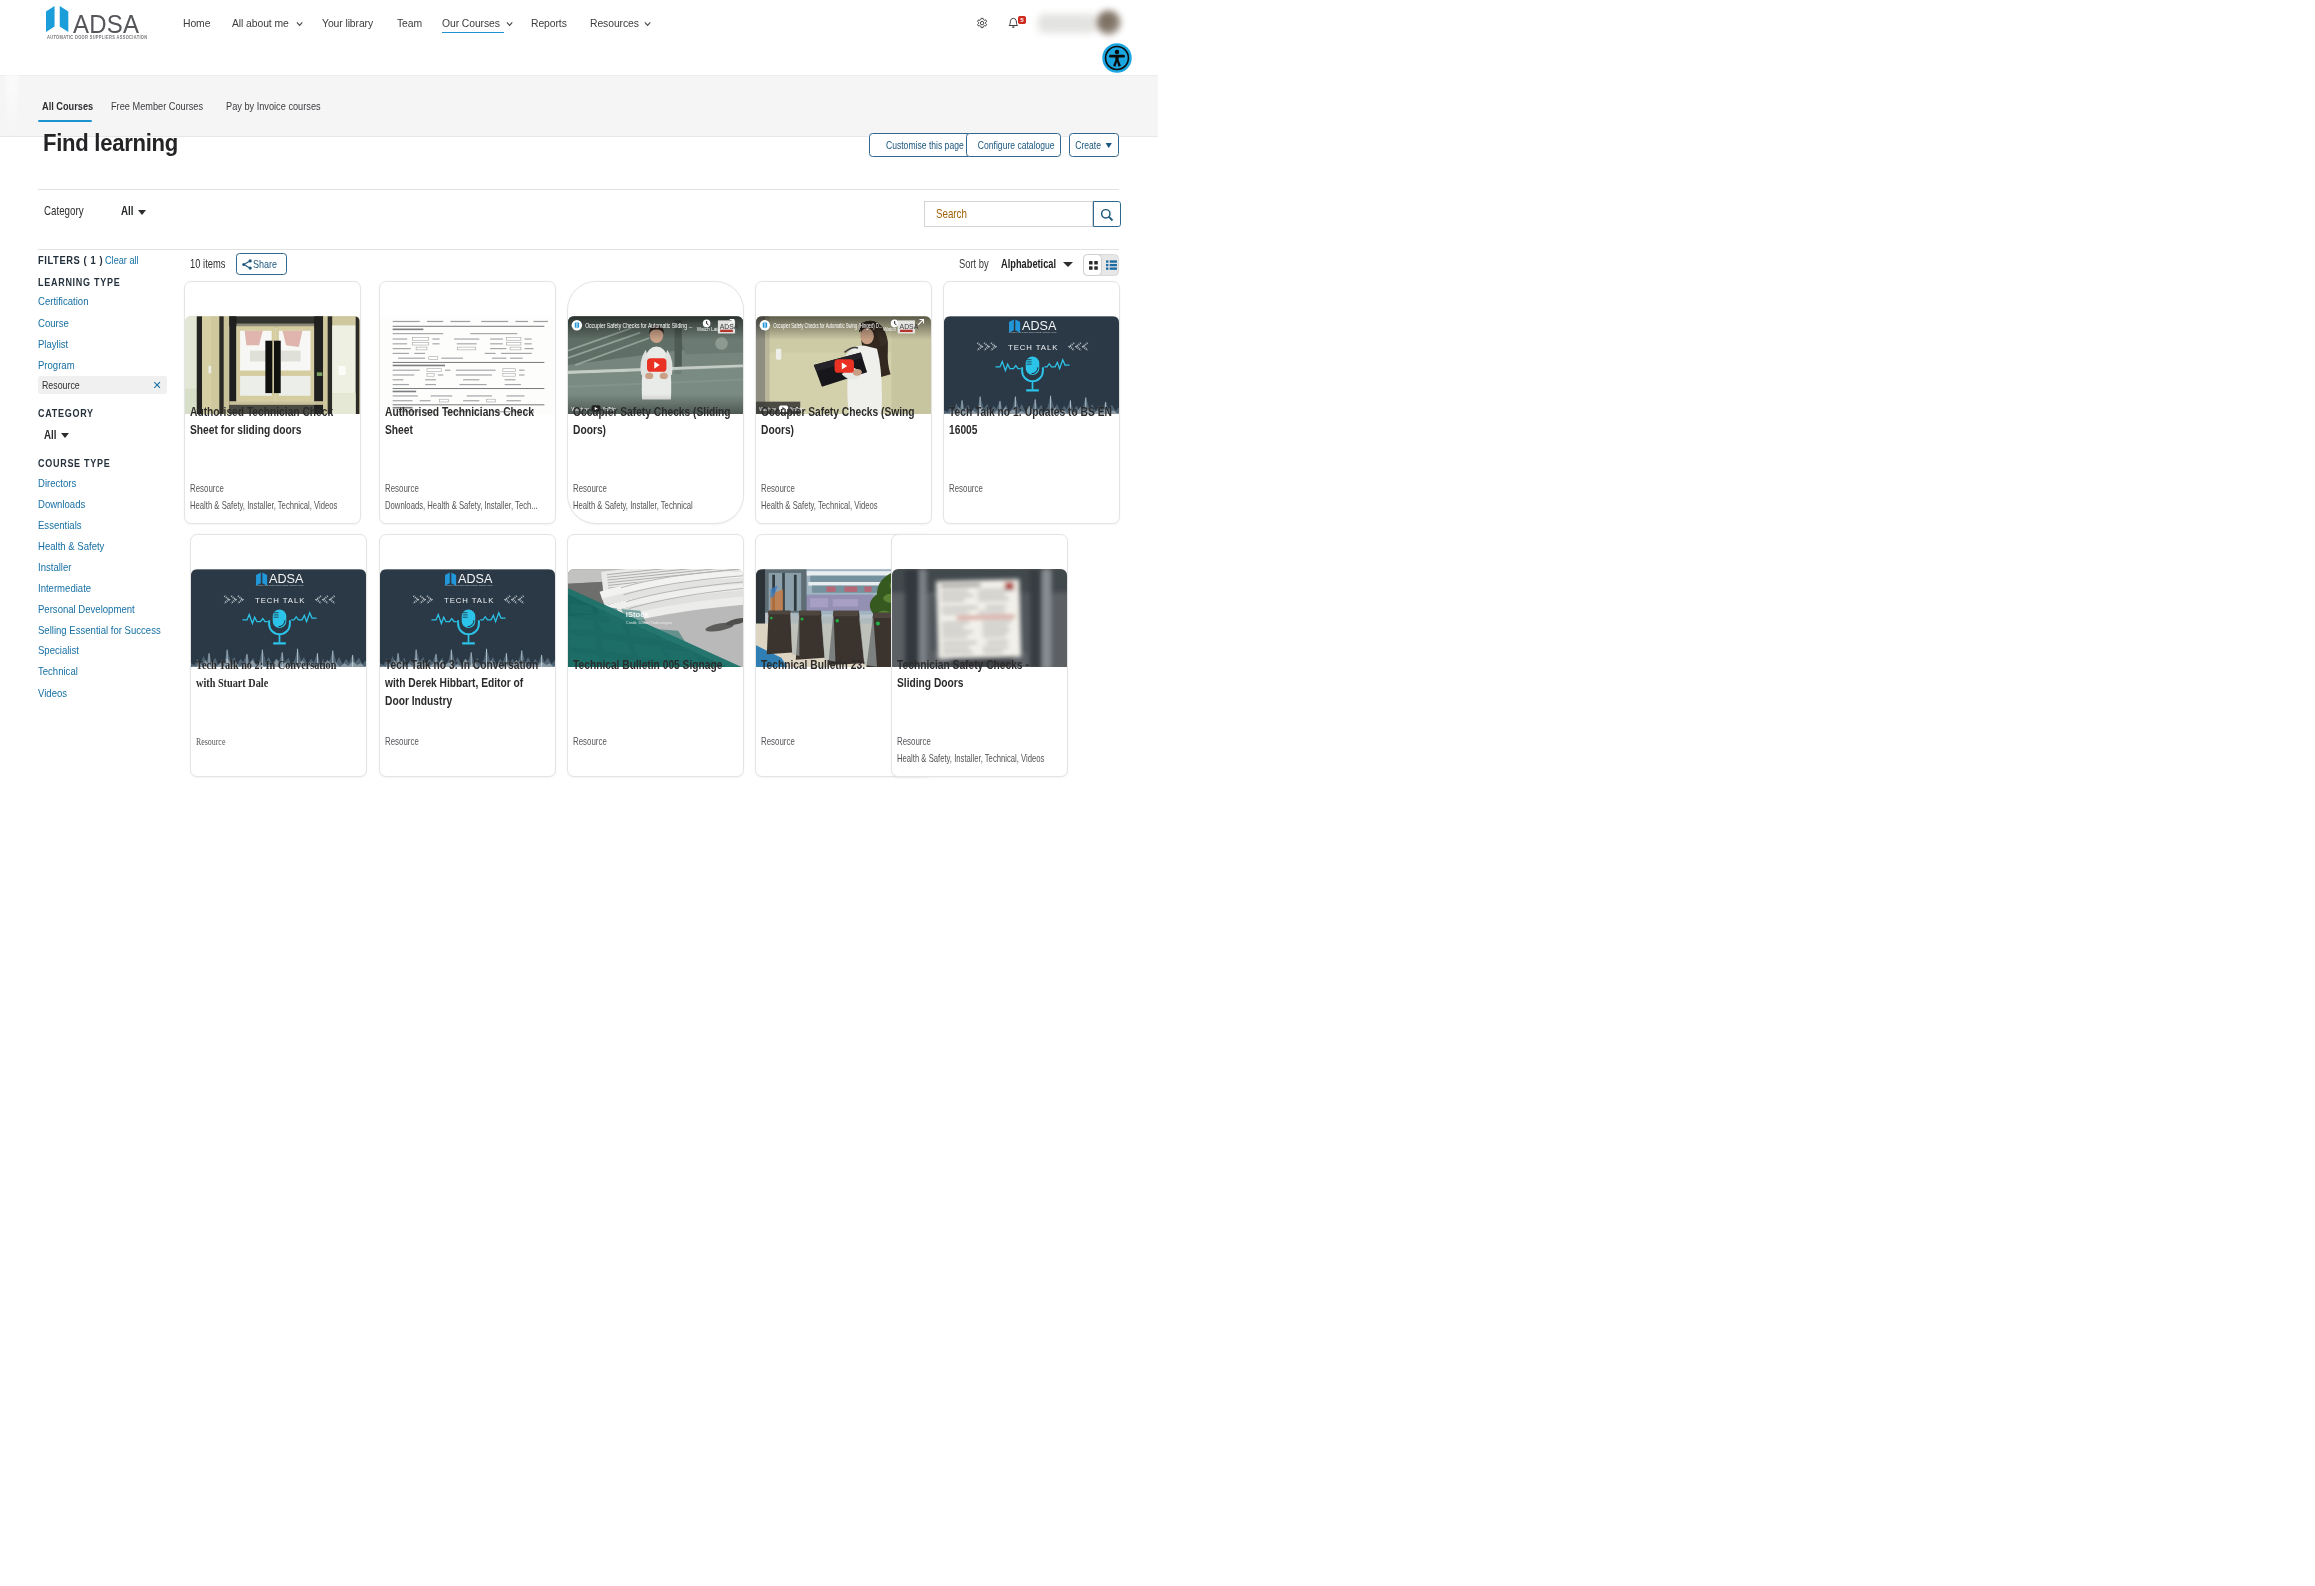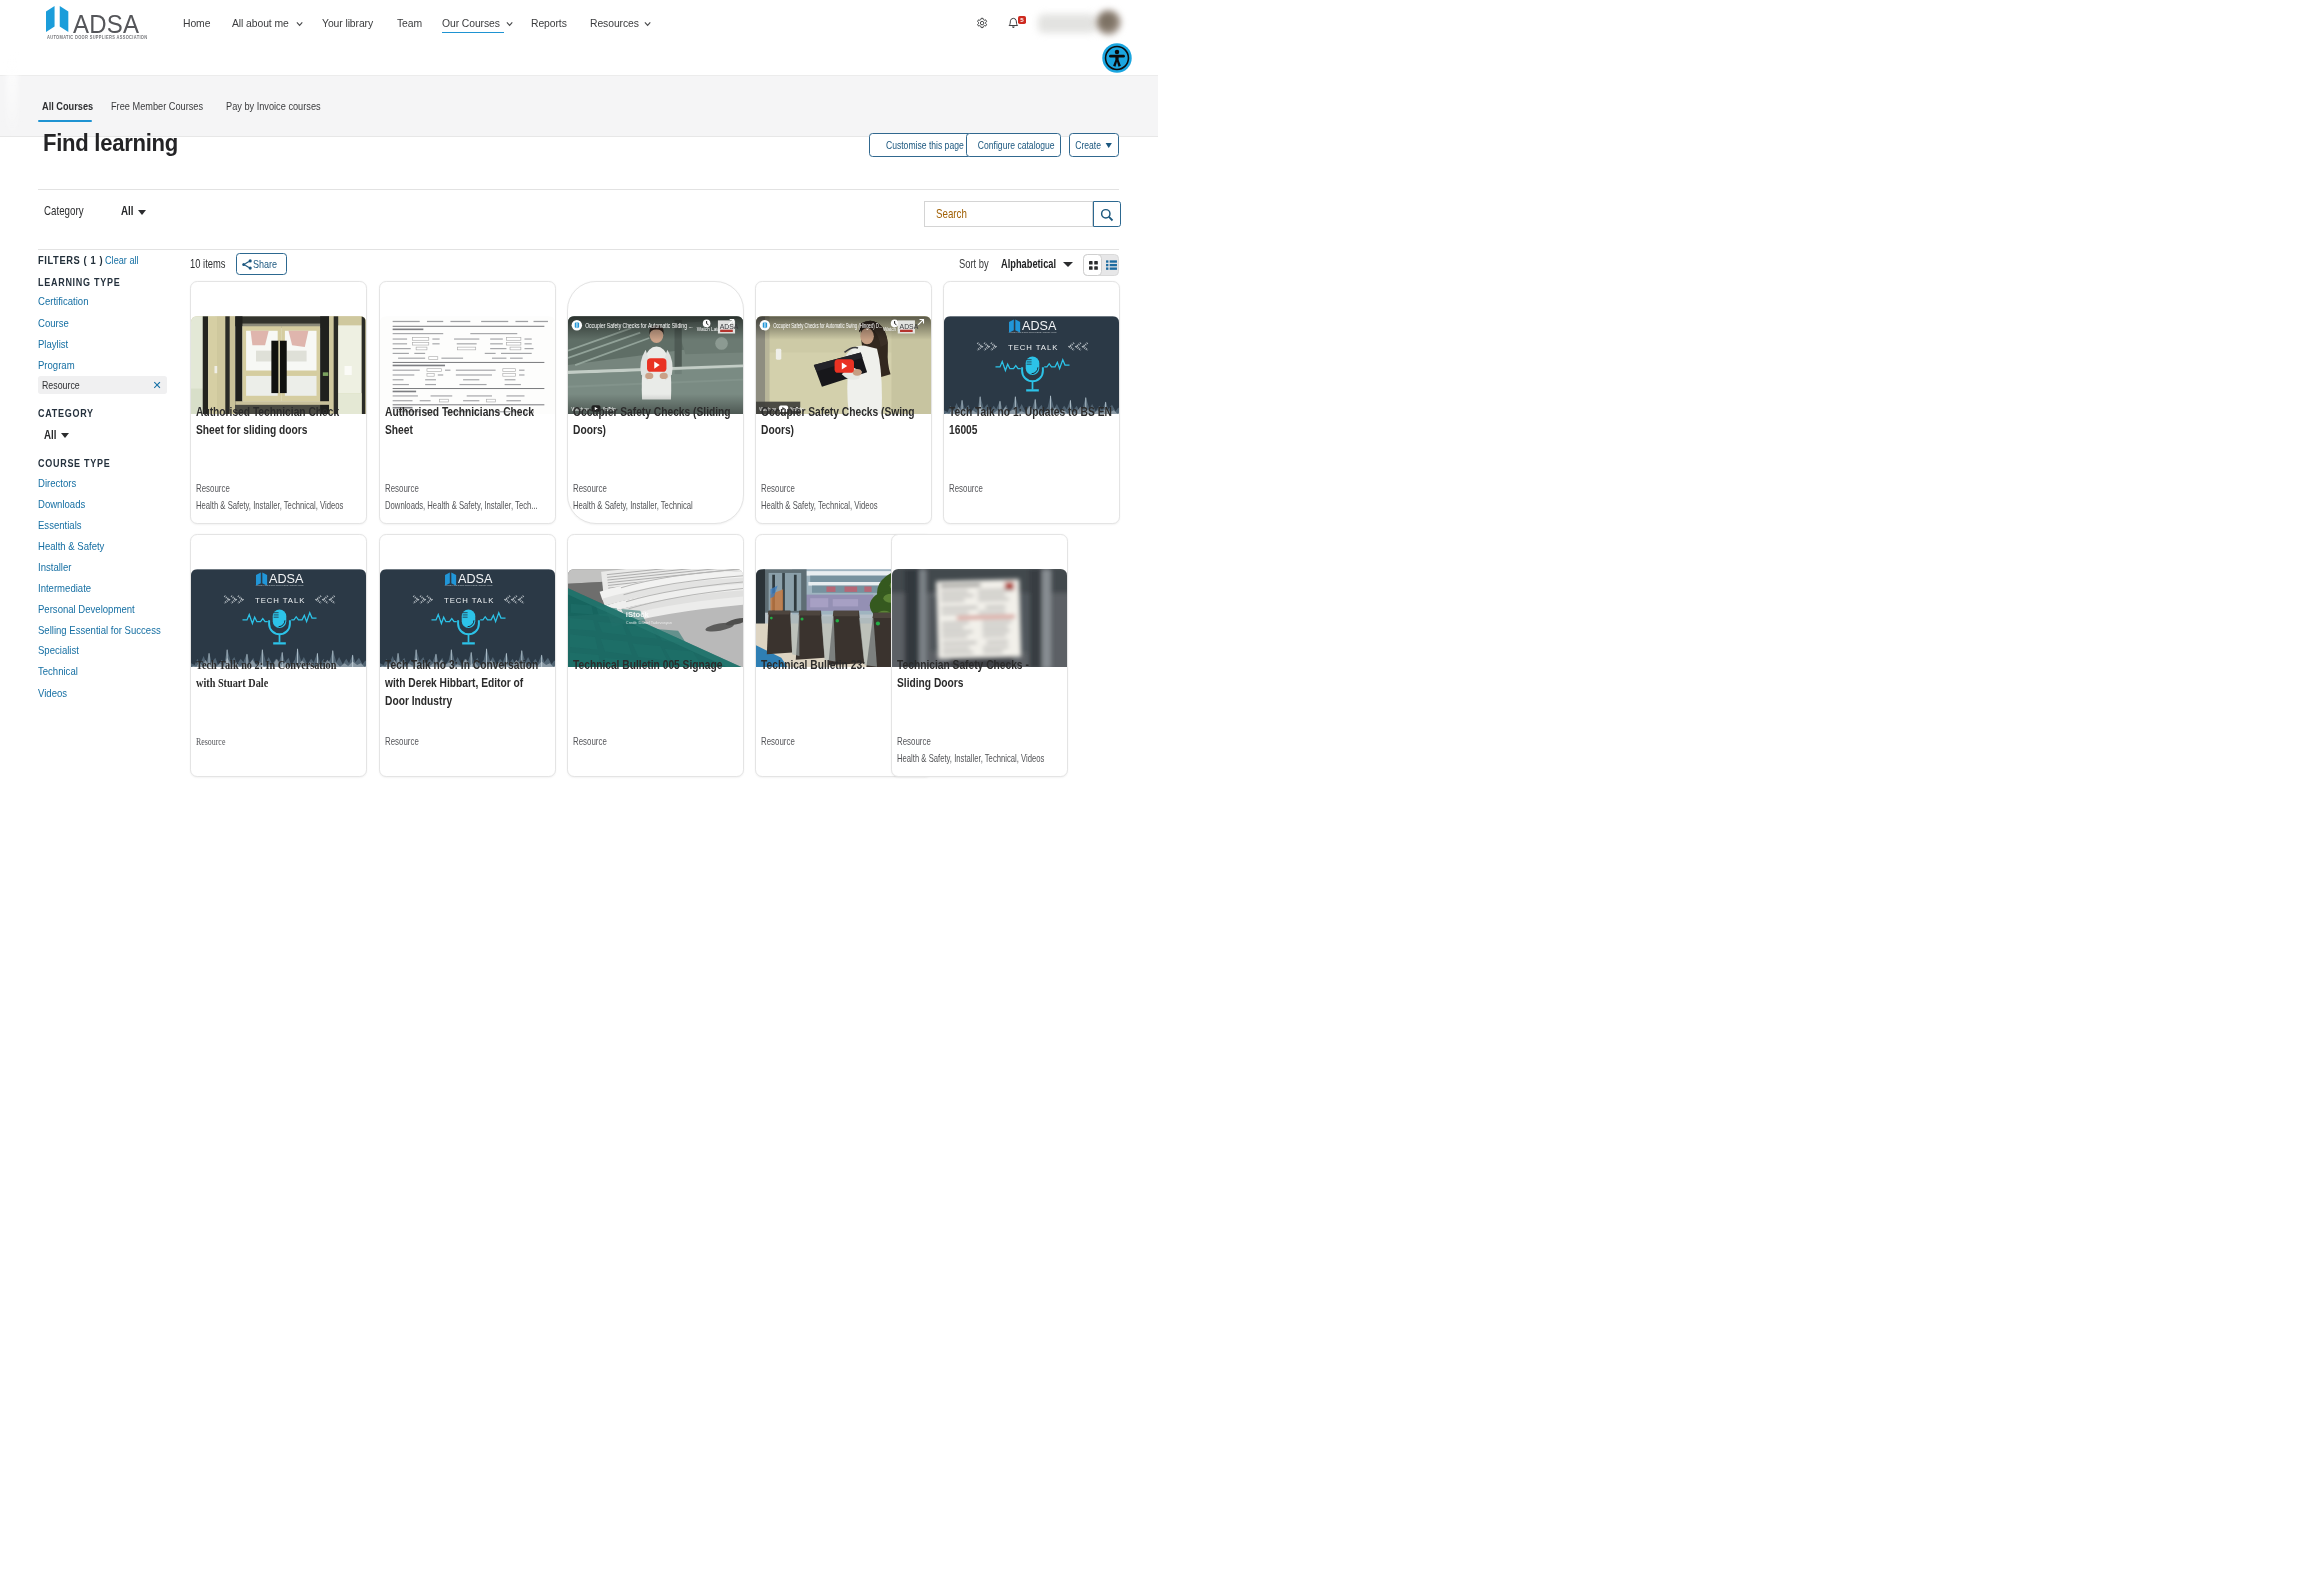--- a/index.html
+++ b/index.html
@@ -230,21 +230,21 @@
           <line x1="101" y1="110" x2="101" y2="92"></line>
           <line x1="118" y1="110" x2="118" y2="88"></line>
         <line x1="140" y1="110" x2="140" y2="93"></line>
           <line x1="157" y1="110" x2="157" y2="90"></line>
           <line x1="179" y1="110" x2="179" y2="95"></line>
       </g>
     </g>
   </defs>
 </svg>
 
-<div class="card" style="left:190px;top:281px;text-decoration:underline;">
+<div class="card" style="left:184px;top:281px;text-decoration:underline;">
   <div class="thumb">
       <svg width="177" height="100" viewBox="0 0 196 110">
     <rect width="196" height="110" fill="#cbc49c"></rect>
     <rect x="0" y="0" width="27" height="110" fill="#e3e8d6"></rect>
     <rect x="0" y="0" width="27" height="110" fill="none"></rect>
     <rect x="0" y="80" width="27" height="30" fill="#d8dfc9"></rect>
     <rect x="13" y="0" width="6" height="110" fill="#23241f"></rect>
     <rect x="19" y="0" width="10" height="110" fill="#d6cfa4"></rect>
     <rect x="26" y="55" width="4" height="8" fill="#efeee6"></rect>
     <rect x="29" y="0" width="12" height="110" fill="#cfc89e"></rect>

